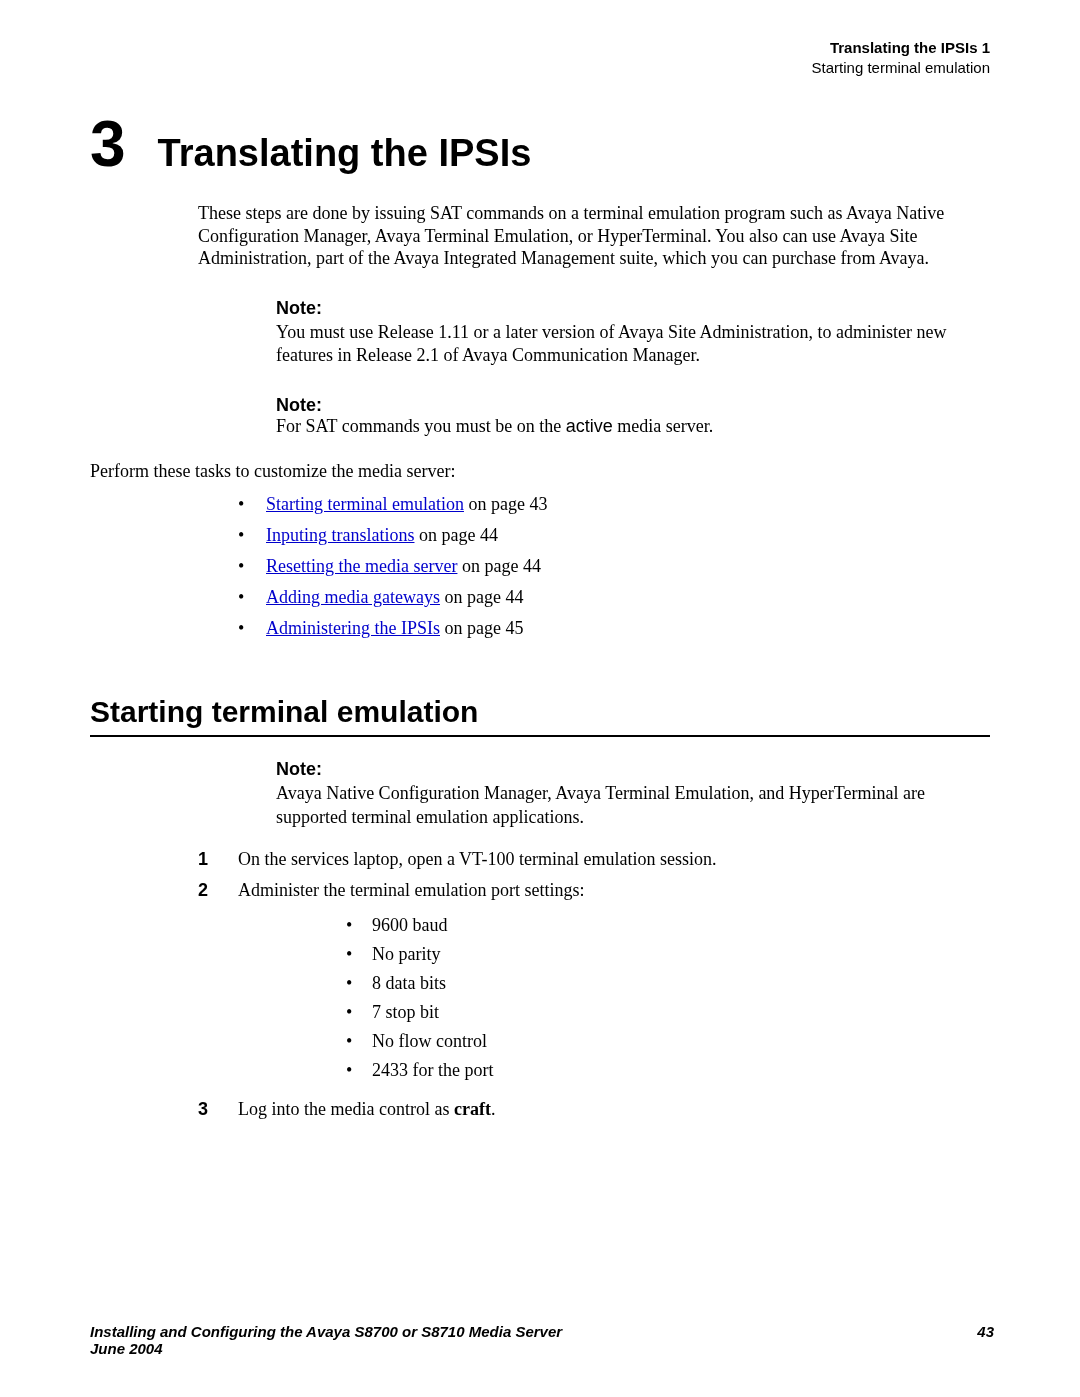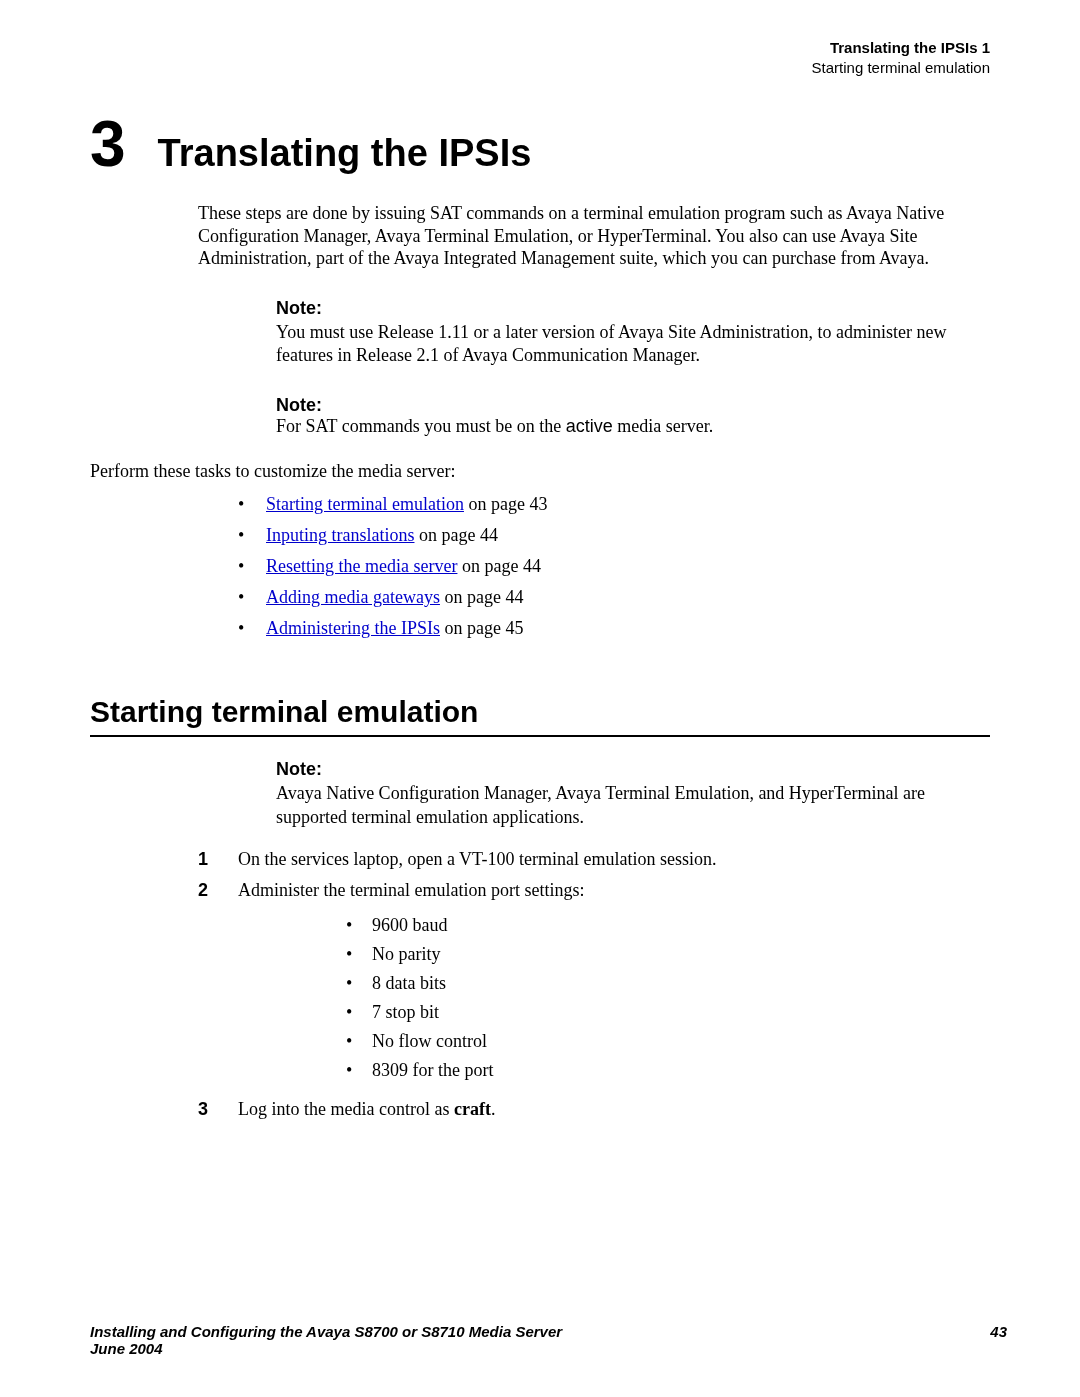--- a/index.html
+++ b/index.html
@@ -145,21 +145,21 @@
     left: 0;
     top: 0;
   }
   .boldword {
     font-weight: bold;
   }
   .footer {
     position: absolute;
     bottom: 40px;
     left: 90px;
-    right: 73px;
+    right: 86px;
     font-family: Arial, Helvetica, sans-serif;
     font-size: 15px;
     font-weight: bold;
     font-style: italic;
     display: flex;
     justify-content: space-between;
     align-items: flex-start;
   }
   .footer .footer-right {
     font-style: italic;
@@ -220,21 +220,21 @@
     <div class="step-row">
       <div class="step-num">2</div>
       <div class="step-text">
         <span>Administer the terminal emulation port settings:</span>
         <ul class="settings">
           <li>9600 baud</li>
           <li>No parity</li>
           <li>8 data bits</li>
           <li>7 stop bit</li>
           <li>No flow control</li>
-          <li>8309 for the port</li>
+          <li>2433 for the port</li>
         </ul>
       </div>
     </div>
     <div class="step-row">
       <div class="step-num">3</div>
       <div class="step-text">
         <span>Log into the media control as </span><span class="boldword">craft</span><span>.</span>
       </div>
     </div>
   </div>

